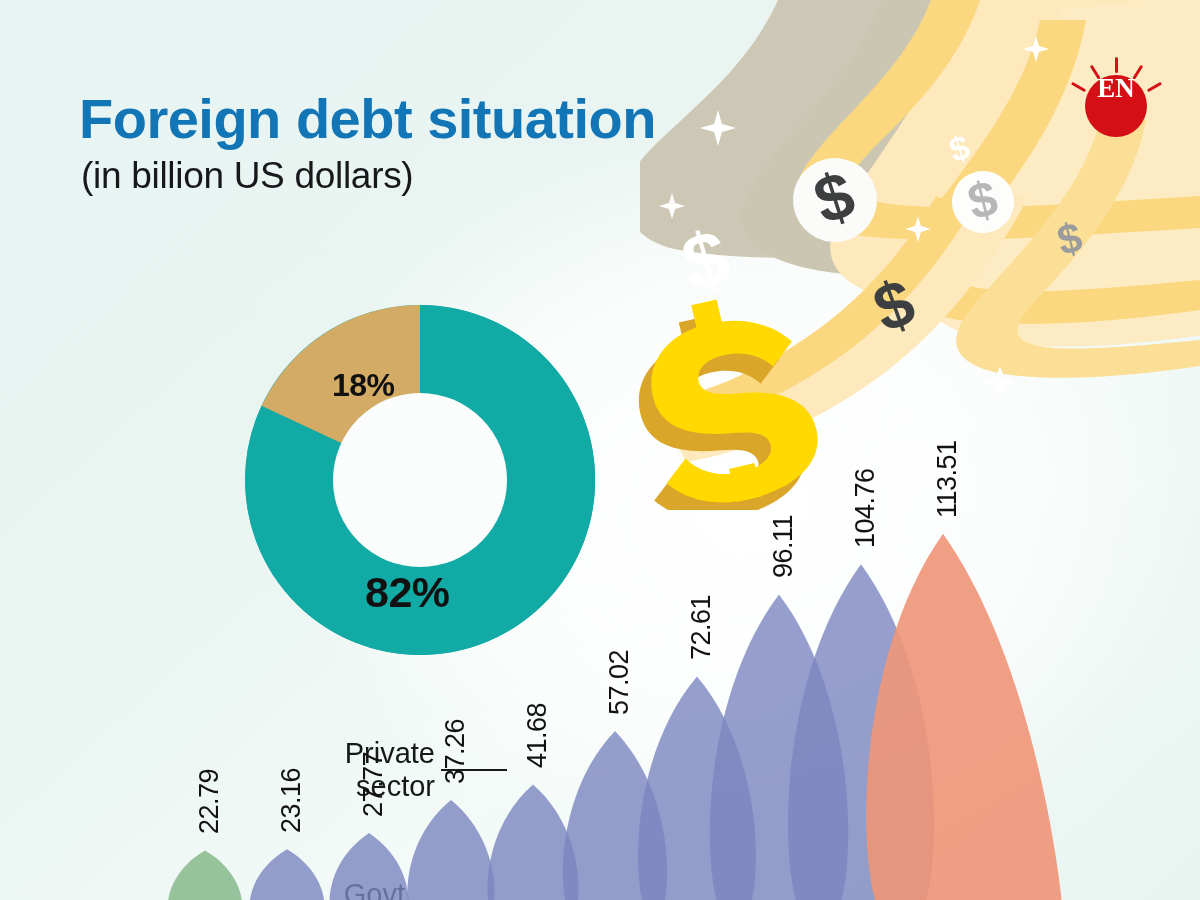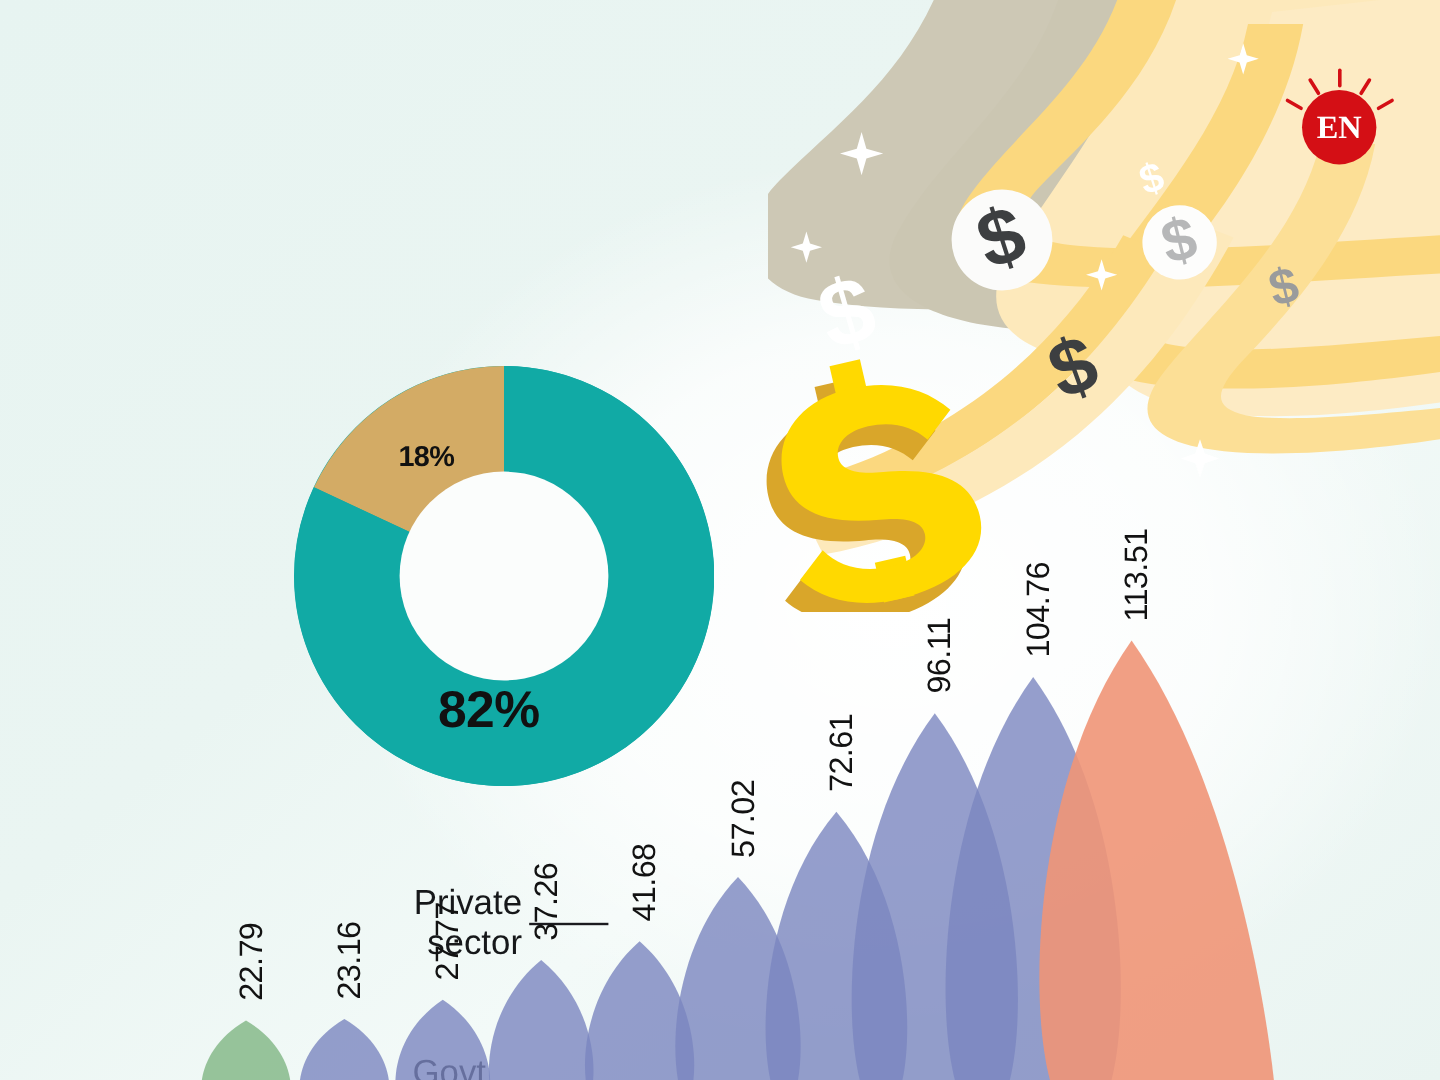--- a/index.html
+++ b/index.html
@@ -31,21 +31,21 @@
     font-weight:normal;letter-spacing:-0.3px;
     font-family:"Liberation Sans", sans-serif;
   }
 
   
   .donut-wrap{position:absolute;left:245px;top:305px;width:350px;height:350px;}
   .donut-pct{
     position:absolute;font-weight:bold;color:#111;
     font-family:"Liberation Sans", sans-serif;
   }
-  .pct-private{left:87px;top:62px;font-size:24px;letter-spacing:-0.5px;}
+  .pct-private{left:87px;top:62px;font-size:32px;letter-spacing:-0.5px;}
   .pct-govt{left:120px;top:263px;font-size:43px;letter-spacing:-0.5px;}
 
   
   .lbl{
     position:absolute;color:#16181a;font-size:29px;line-height:33px;
     text-align:right;font-family:"Liberation Sans", sans-serif;white-space:pre-line;
   }
   .lbl-private{left:-130px;top:432px;width:320px;}
   .lbl-govt{left:-160px;top:573px;width:320px;}
   .leader{position:absolute;height:0;border-top:2px solid #1b1b1f;}
@@ -57,21 +57,21 @@
     position:absolute;color:#121212;font-size:27px;font-weight:normal;
     transform-origin:0 0;transform:rotate(-90deg);
     white-space:nowrap;font-family:"Liberation Sans", sans-serif;
     letter-spacing:-0.5px;
   }
 
   
   .en-logo{position:absolute;left:1085px;top:75px;width:62px;height:62px;}
   .en-circle{
     position:absolute;left:0;top:0;width:62px;height:62px;border-radius:50%;
-    background:#d40f15;display:flex;align-items:center;justify-content:center;
+    background:#d40f15;display:flex;justify-content:center;
   }
   .en-text{
     color:#fff;font-size:27px;font-weight:bold;letter-spacing:0px;
     font-family:"Liberation Serif", serif;line-height:1;
   }
   .ray{position:absolute;background:#d40f15;width:3px;border-radius:2px;transform-origin:50% 100%;}
 </style>
 </head>
 <body>
 
@@ -164,20 +164,24 @@
       <rect x="84" y="172" width="26" height="34" fill="#ffd900"></rect>
       <path fill="#ffd900" d="M96,26 C52,26 26,52 26,84 C26,116 52,132 96,138 C120,141 130,148 130,158
                C130,170 116,178 96,178 C72,178 54,168 44,152 L20,172
                C36,194 64,206 96,206 C148,206 178,184 178,154
                C178,122 152,106 108,100 C84,97 74,90 74,80
                C74,68 86,60 104,60 C124,60 140,68 150,82 L174,62
                C158,40 132,26 96,26 Z"></path>
     </g>
   </svg>
 
+  <div class="title-wrap">
+    <h1 class="title">Foreign debt situation</h1>
+    <div class="subtitle">(in billion US dollars)</div>
+  </div>
 
   <div class="en-logo">
     <div class="ray" style="left:30px;top:-18px;height:16px;transform:rotate(0deg);"></div>
     <div class="ray" style="left:13px;top:-12px;height:16px;transform:rotate(-32deg);"></div>
     <div class="ray" style="left:47px;top:-12px;height:16px;transform:rotate(32deg);"></div>
     <div class="ray" style="left:-1px;top:0px;height:16px;transform:rotate(-60deg);"></div>
     <div class="ray" style="left:61px;top:0px;height:16px;transform:rotate(60deg);"></div>
     <div class="en-circle">
       <span class="en-text">EN</span>
     </div>

